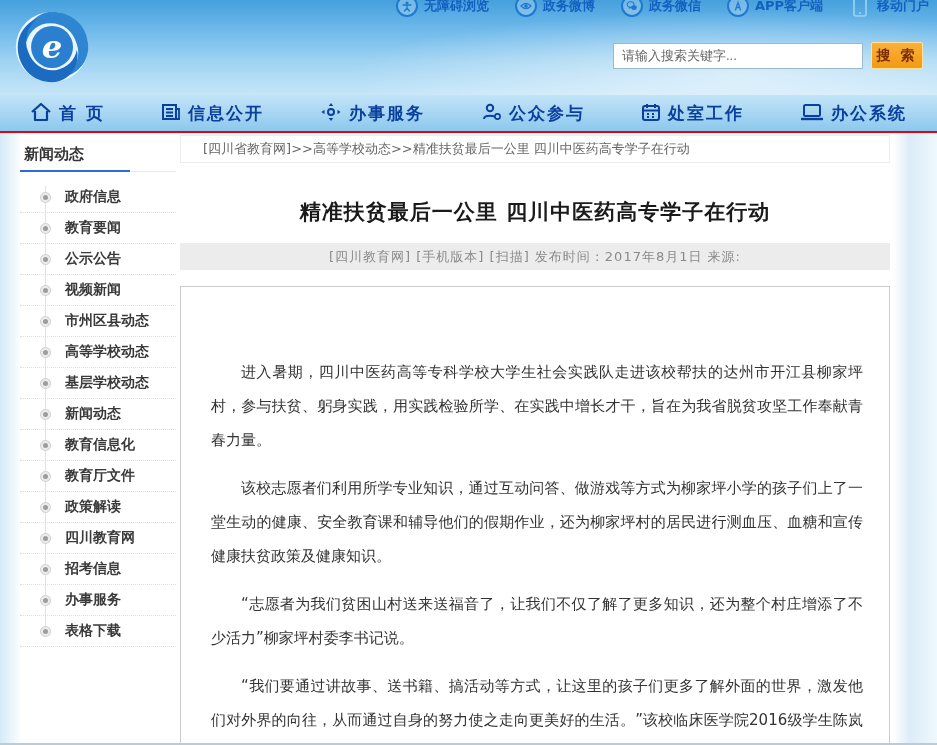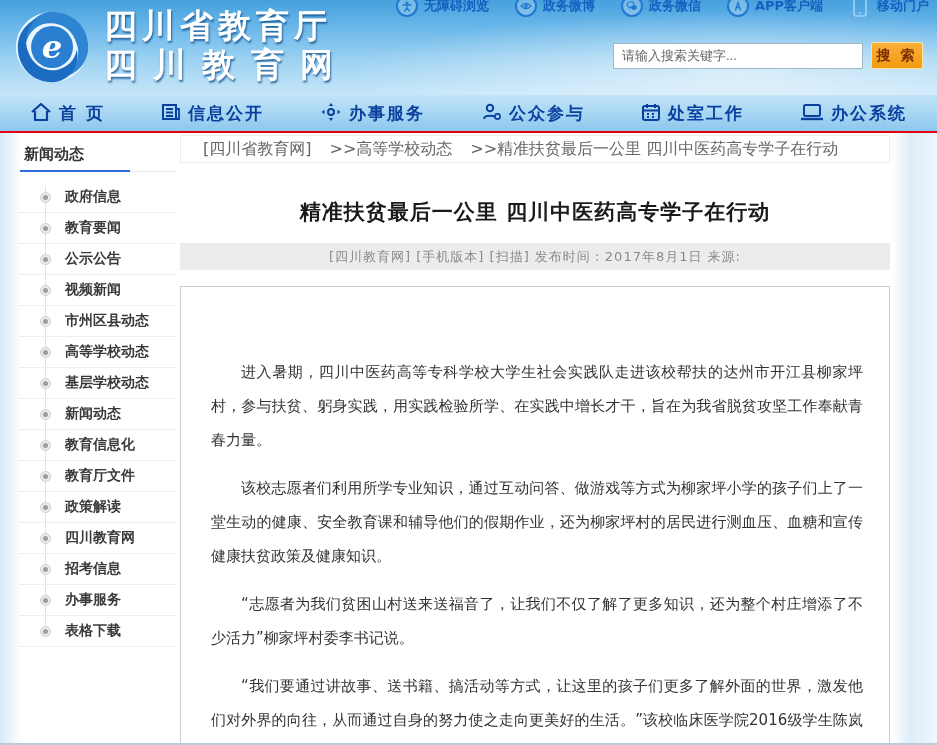--- a/index.html
+++ b/index.html
@@ -58,21 +58,21 @@
   .side-list::before { content:''; position:absolute; left:25px; top:4px; bottom:10px; width:1px; background:#e2e2e2; }
   .side-item { position:relative; display:flex; align-items:center; gap:14px; height:31px;
     padding-left:20px; border-bottom:1px dotted #dedede; cursor:pointer; }
   .bullet { position:relative; width:11px; height:11px; border-radius:50%;
     background:#ececec; border:1px solid #cfcfcf; flex:0 0 auto; z-index:1; }
   .bullet::after { content:''; position:absolute; inset:2px; border-radius:50%; background:#9d9d9d; }
   .side-item span.lbl { font-size:14px; color:#3a3a3a; font-weight:bold; white-space:nowrap; }
 
   .main-col { position:absolute; left:180px; top:0; width:710px; }
   .breadcrumb { background:#fff; border:1px solid #ededed; height:28px; margin-top:2px;
-    display:flex; align-items:center; padding:0 22px; font-size:16px; color:#666; gap:18px; white-space:nowrap; overflow:hidden; }
+    display:flex; align-items:center; padding:0 22px; font-size:13px; color:#666; gap:0; white-space:nowrap; overflow:hidden; }
   .article-title { text-align:center; font-size:21px; font-weight:bold; color:#1a1a1a;
     margin-top:35px; letter-spacing:1px; }
   .meta-bar { background:#ececec; height:27px; margin-top:17px; display:flex; align-items:center;
     justify-content:center; font-size:13px; color:#8a8a8a; letter-spacing:1px; }
   .article-box { border:1px solid #ccc; background:#fff; margin-top:16px; height:472px;
     padding:68px 26px 10px 30px; overflow:hidden; }
   .article-box p { font-size:15px; color:#333; line-height:34px; text-indent:2em;
     margin-bottom:14px; text-align:justify; }
 </style>
 </head>
@@ -82,24 +82,20 @@
 
   <div class="header">
     <div class="logo-wrap">
       <svg class="logo" viewBox="0 0 90 86">
         <ellipse cx="44" cy="43" rx="38" ry="37" fill="#eaf5fd"></ellipse>
         <path d="M44 6 C66 6 82 22 82 43 C82 58 72 70 58 74 C70 64 74 52 70 40 C66 26 56 18 42 18 C30 18 20 26 17 38 C14 24 26 6 44 6 Z" fill="#2e86d3"></path>
         <path d="M44 80 C24 80 8 64 8 43 C8 30 16 18 28 13 C18 22 14 36 19 48 C24 62 36 69 49 67 C60 65 68 57 70 46 C74 62 62 80 44 80 Z" fill="#1b6cc0"></path>
         <circle cx="44" cy="43" r="22" fill="#2a7fd0"></circle>
         <text x="44" y="55" text-anchor="middle" font-size="34" font-weight="bold" font-style="italic" fill="#ffffff" font-family="DejaVu Serif, serif">e</text>
       </svg>
-      <div class="site-title">
-        <div class="l1">四川省教育厅</div>
-        <div class="l2">四川教育网</div>
-      </div>
     </div>
 
     <div class="top-links">
       <div class="top-link">
         <span class="circ-icon">
           <svg width="12" height="12" viewBox="0 0 12 12">
               <circle cx="6" cy="3" r="1.6" fill="#1f78d1"></circle>
               <path d="M2 5 h8 M6 5 v3 l-2.5 3 M6 8 l2.5 3" stroke="#1f78d1" stroke-width="1.3" fill="none" stroke-linecap="round"></path>
             </svg>
         </span>

